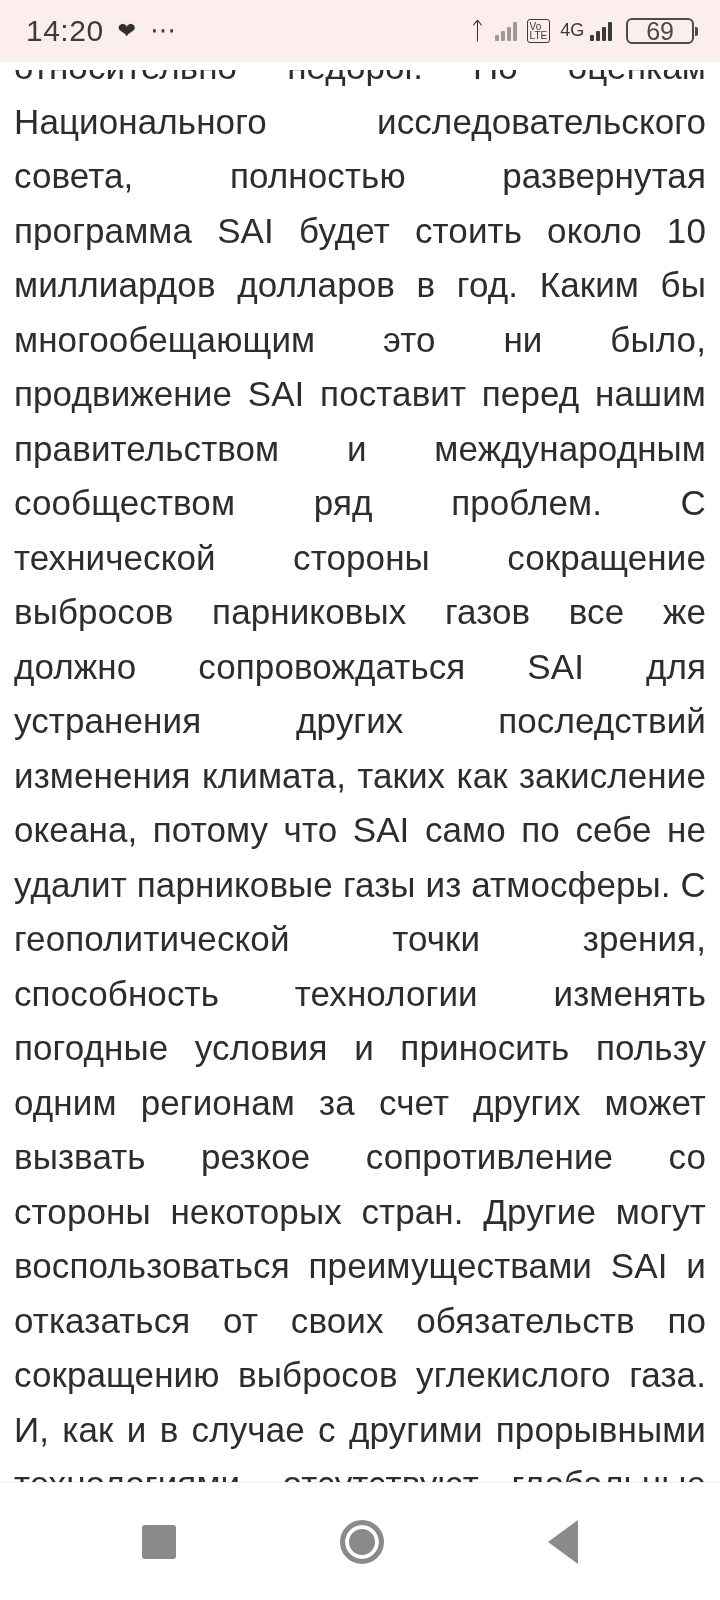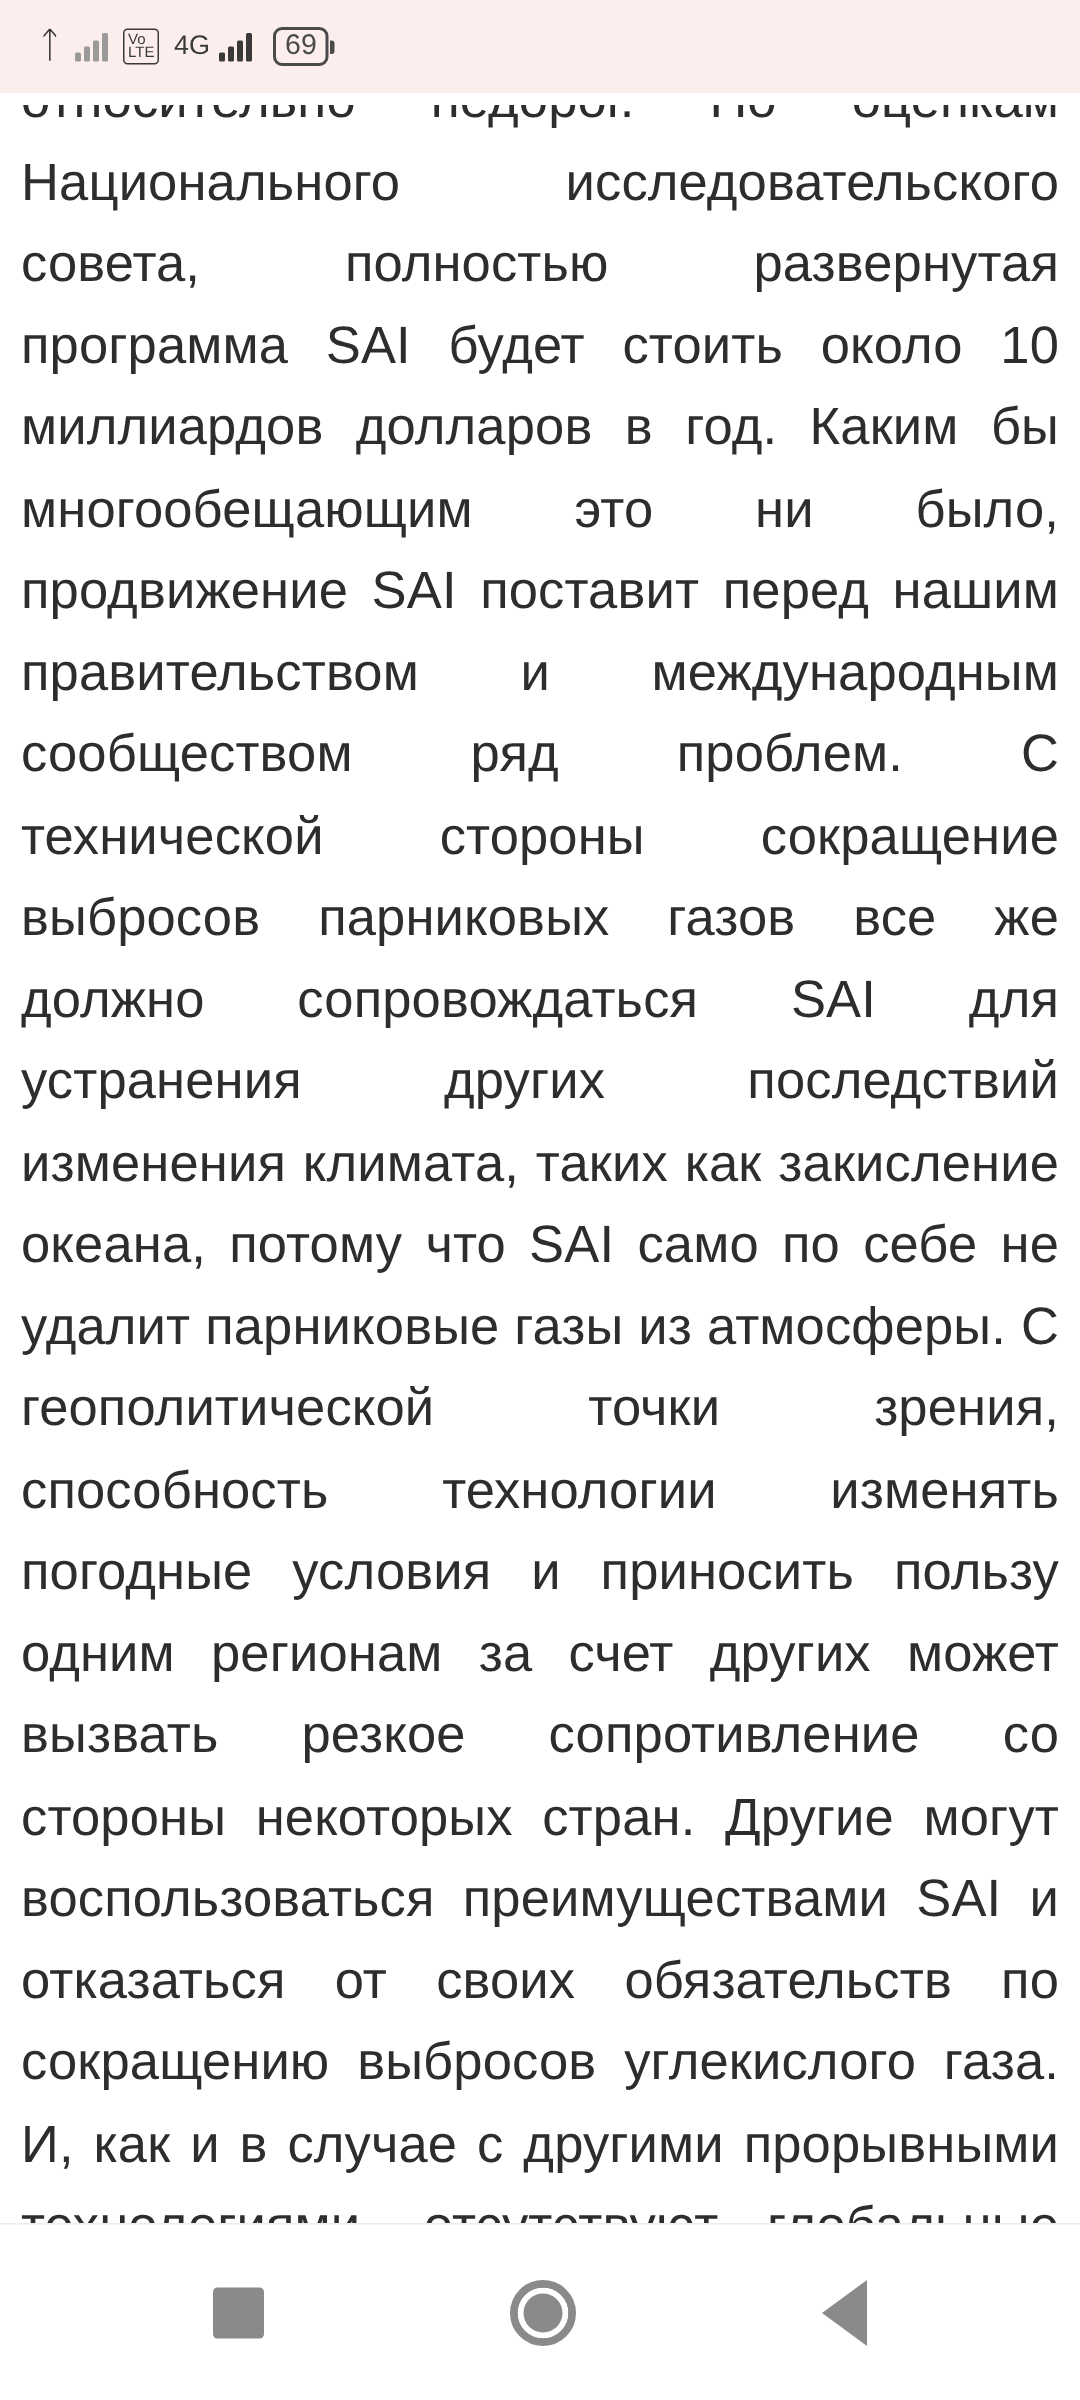--- a/index.html
+++ b/index.html
@@ -101,22 +101,22 @@
     margin-top: 2px;
   }
   .battery {
     display: flex;
     align-items: center;
     margin-left: 4px;
   }
   .battery .body {
     border: 2px solid #4a4a4a;
     border-radius: 6px;
-    padding: 1px 6px;
-    font-size: 19px;
+    padding: 1px 18px;
+    font-size: 25px;
     color: #4a4a4a;
     line-height: 20px;
   }
   .battery .cap {
     width: 3px;
     height: 9px;
     background: #4a4a4a;
     border-radius: 0 2px 2px 0;
     margin-left: 1px;
   }
@@ -184,20 +184,25 @@
     border-bottom: 22px solid transparent;
     border-right: 30px solid #8a8a8a;
   }
 </style>
 </head>
 <body>
 
 <div class="screen">
 
   <div class="status-bar">
+    <div class="status-left">
+      <div class="clock">14:20</div>
+      <div class="heart-icon">❤</div>
+      <div class="dots-icon">⋯</div>
+    </div>
     <div class="status-right">
       <div class="bt-icon">ᛏ</div>
       <div class="sig-bars dim">
         <i></i>
           <i></i>
           <i></i>
           <i></i>
       </div>
       <div class="volte-badge">
         <span>Vo</span>

